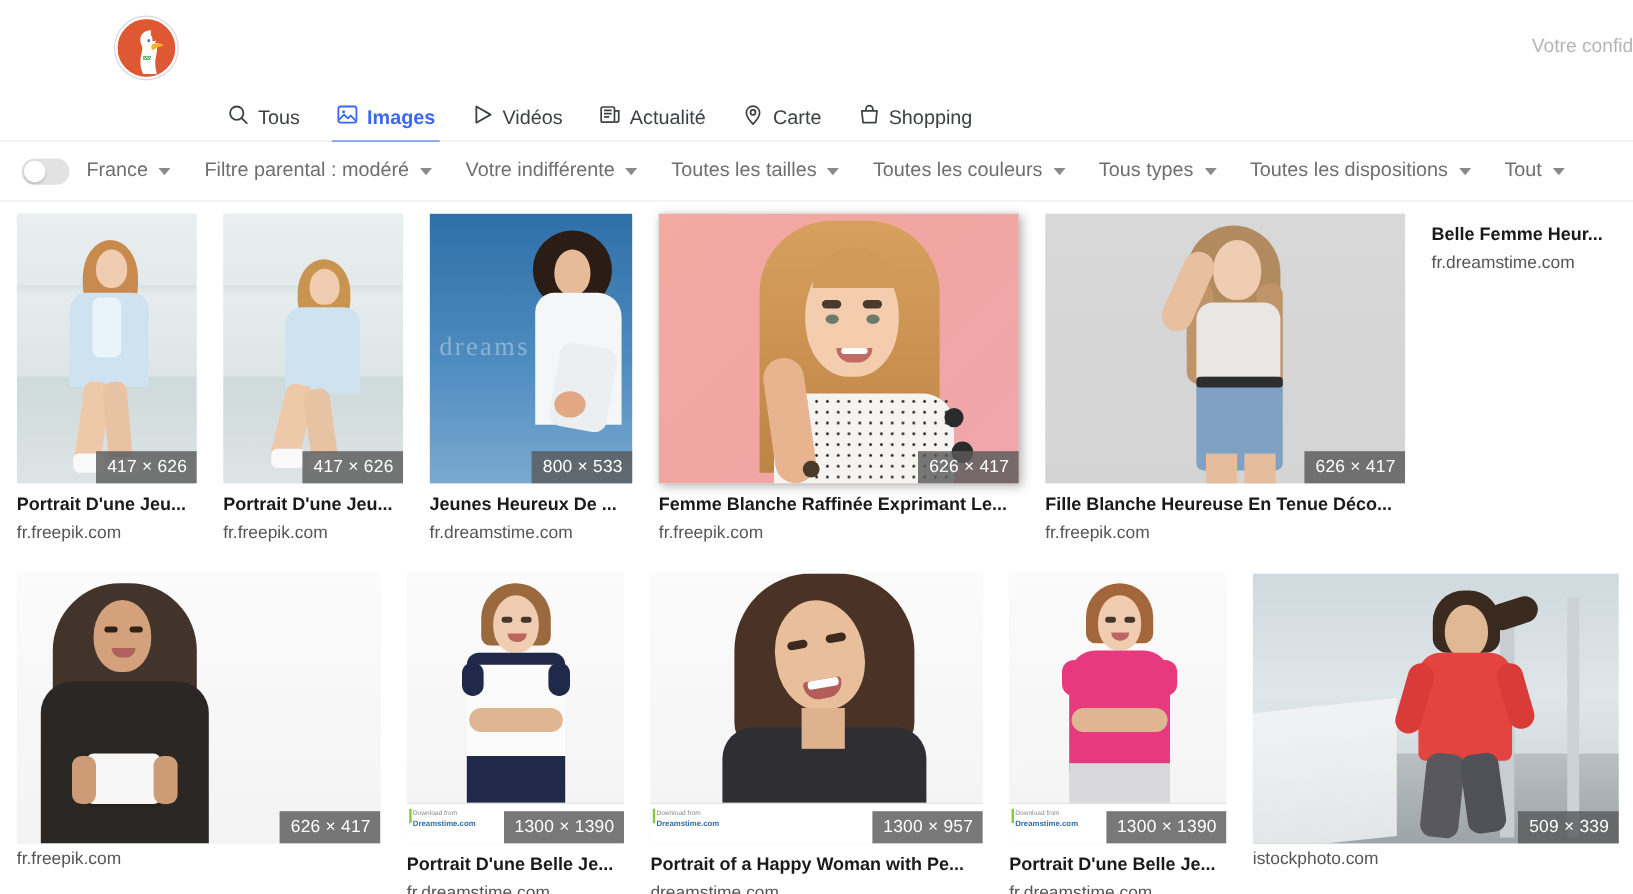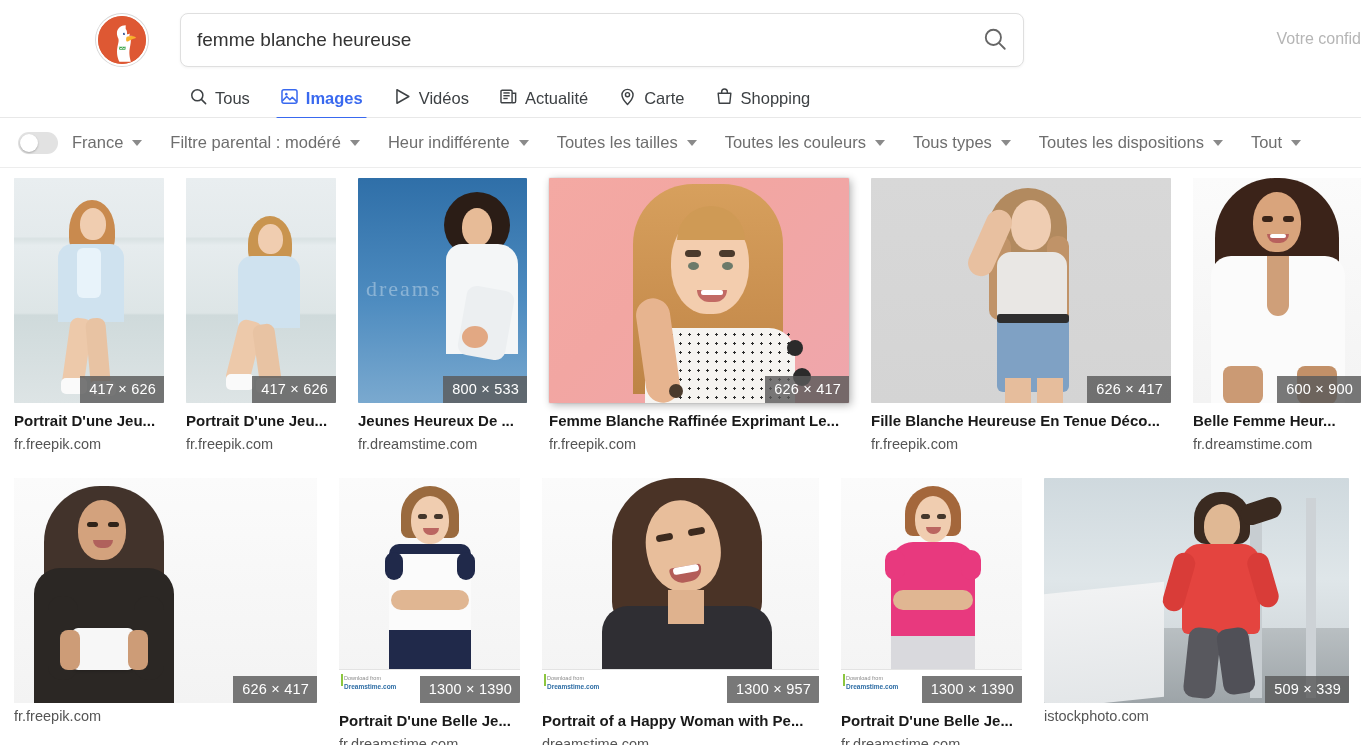--- a/index.html
+++ b/index.html
@@ -260,31 +260,20 @@
       <path d="M30 10c-5.5 0-9.5 3.6-9.5 8.6 0 2.2.7 3.9 1.4 5.4.9 2 .3 4.4-.2 6.6-.6 2.7-1.1 5.2-1.1 8.3 0 6.2 2.6 10.6 2.6 10.6h12.4s-1.6-5.2-1.6-9.8c0-3 .6-5.6 1-7.9.3-1.7.6-3.3.6-4.9 0-1.5-.3-2.7-.7-3.8.9-.3 1.8-.8 2.3-1.6-1.3.3-2.7.1-3.6-.4.6-.6 1-1.3 1.2-2.1-1 .7-2.3 1-3.4.8.3-2.4-.1-4.3-1.4-5.6" fill="#ffffff"></path>
       <circle cx="27.6" cy="19.2" r="2.4" fill="#ffffff"></circle>
       <circle cx="28.2" cy="19.4" r="1.2" fill="#2d4f8e"></circle>
       <circle cx="28.6" cy="19.0" r="0.4" fill="#ffffff"></circle>
       <path d="M31.2 22.6c2.6-1 6.2-1.1 8.8-.2 1.3.5 1.4 1.4.4 1.7-2.5.7-5.2 1.5-7.5 3.2-1.3.9-2.3.3-2.4-1.1-.1-1.5.1-2.8.7-3.6z" fill="#f8b02c"></path>
       <path d="M22.6 33.4h7.6l-.6 3.2h-6.4z" fill="#3ca64a"></path>
       <path d="M23.4 34.2l1.6 1.6 1.4-1.6 1.4 1.6 1.5-1.6" fill="none" stroke="#ffffff" stroke-width="0.9"></path>
     </svg>
   </div>
 
-  <div class="searchbar">
-    <input class="search-input" value="femme blanche heureuse" placeholder="Rechercher sur le Web sans être traqué" style="">
-    <button class="search-btn">
-      <span>
-        <svg viewBox="0 0 24 24" fill="none" stroke="#666" stroke-width="1.7">
-          <circle cx="10.5" cy="10.5" r="7"></circle>
-          <line x1="15.8" y1="15.8" x2="21" y2="21" stroke-linecap="round"></line>
-        </svg>
-      </span>
-    </button>
-  </div>
 
   <div class="privacy-note">Votre confid</div>
 
   <div class="tabnav">
 
     <div class="tab">
       <span>
         <svg viewBox="0 0 24 24" fill="none" stroke="currentColor" stroke-width="1.9">
           <circle cx="10.5" cy="10.5" r="7"></circle>
             <line x1="15.6" y1="15.6" x2="21" y2="21" stroke-linecap="round"></line>
@@ -357,21 +346,21 @@
 
   <div class="filter">
     <span>France</span>
     <span class="caret"></span>
   </div>
   <div class="filter">
     <span>Filtre parental : modéré</span>
     <span class="caret"></span>
   </div>
   <div class="filter">
-    <span>Heur indifférente</span>
+    <span>Votre indifférente</span>
     <span class="caret"></span>
   </div>
   <div class="filter">
     <span>Toutes les tailles</span>
     <span class="caret"></span>
   </div>
   <div class="filter">
     <span>Toutes les couleurs</span>
     <span class="caret"></span>
   </div>
@@ -478,34 +467,20 @@
         <div class="fig" style="left:126px;top:136px;width:72px;height:9px;background:#2e2e2e;border-radius:3px;"></div>
         <div class="fig" style="left:134px;top:200px;width:26px;height:25px;background:#e6bd9c;"></div>
         <div class="fig" style="left:166px;top:200px;width:26px;height:25px;background:#e6bd9c;"></div>
         <div class="dim-badge">626 × 417</div>
       </div>
       <div class="cap-title" style="width:300px;">Fille Blanche Heureuse En Tenue Déco...</div>
       <div class="cap-src">fr.freepik.com</div>
     </div>
 
     <div class="tile">
-      <div class="thumb" style="width:168px;height:225px;">
-        <div class="ph whitebg"></div>
-        <div class="fig" style="left:22px;top:0px;width:124px;height:120px;background:#3b2319;border-radius:60px 60px 30px 30px;"></div>
-        <div class="fig head" style="left:60px;top:14px;width:48px;height:60px;background:#d9a47c;"></div>
-        <div class="fig" style="left:69px;top:38px;width:11px;height:6px;background:#3a2418;border-radius:3px;"></div>
-        <div class="fig" style="left:90px;top:38px;width:11px;height:6px;background:#3a2418;border-radius:3px;"></div>
-        <div class="fig" style="left:74px;top:56px;width:22px;height:9px;background:#b8615d;border-radius:0 0 10px 10px;"></div>
-        <div class="fig" style="left:77px;top:56px;width:16px;height:4px;background:#ffffff;border-radius:2px;"></div>
-        <div class="fig" style="left:18px;top:78px;width:134px;height:148px;background:#fbfbfb;border-radius:20px 20px 0 0;"></div>
-        <div class="fig" style="left:74px;top:78px;width:22px;height:60px;background:#cf9f79;border-radius:0 0 12px 12px;"></div>
-        <div class="fig" style="left:30px;top:188px;width:40px;height:38px;background:#cb9a74;border-radius:8px;"></div>
-        <div class="fig" style="left:104px;top:188px;width:40px;height:38px;background:#c29068;border-radius:8px;"></div>
-        <div class="dim-badge">600 × 900</div>
-      </div>
       <div class="cap-title" style="width:168px;">Belle Femme Heur...</div>
       <div class="cap-src">fr.dreamstime.com</div>
     </div>
 
   </div>
 
   <div class="row row2">
 
     <div class="tile first">
       <div class="thumb" style="width:303px;height:225px;">

